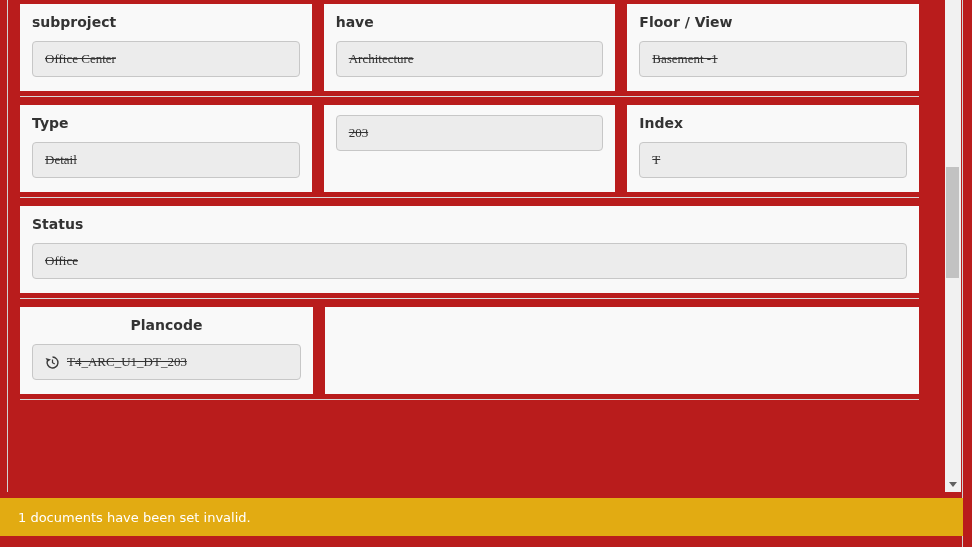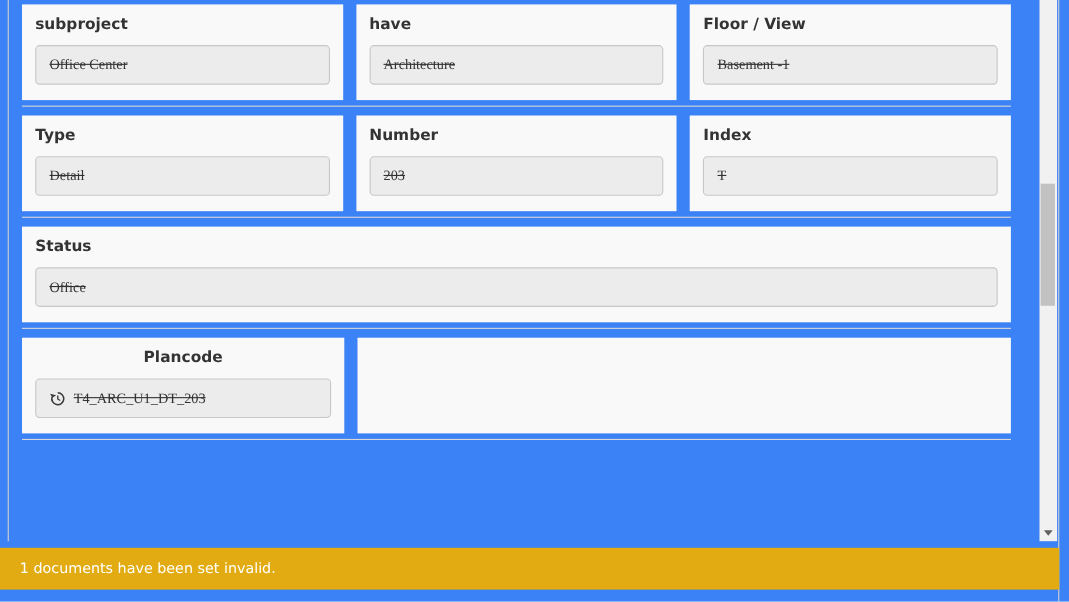--- a/index.html
+++ b/index.html
@@ -1,18 +1,18 @@
 <!DOCTYPE html>
 <html><head>
 <meta charset="utf-8">
 <style>
   * { margin:0; padding:0; box-sizing:border-box; }
   html,body { width:972px; height:547px; background:#ffffff; overflow:hidden;
     font-family:"DejaVu Sans","Liberation Sans",sans-serif; }
-  .stage { position:relative; width:972px; height:547px; background:#3b82f6; }
+  .stage { position:relative; width:972px; height:547px; background:#b91c1c; }
 
   .frame-left  { position:absolute; left:7px;  top:0; width:1px; height:492px; background:#d2d2d2; }
   .frame-right { position:absolute; left:962px; top:0; width:1px; height:547px; background:#d2d2d2; }
 
   .content { position:absolute; left:20px; top:4px; width:899px; }
 
   .row { display:flex; gap:12px; }
   .sep { height:6px; border-bottom:1px solid #d8d8d8; margin-bottom:8px; }
 
   .card { background:#f9f9f9; padding:10px 12px 14px; }
@@ -72,21 +72,20 @@
     <div class="sep"></div>
 
     <div class="row cols-3">
       <div class="card">
         <div class="field-label">Type</div>
         <div class="field-input">
           <span class="struck">Detail</span>
         </div>
       </div>
       <div class="card">
-        <div class="field-label">Number</div>
         <div class="field-input">
           <span class="struck">203</span>
         </div>
       </div>
       <div class="card">
         <div class="field-label">Index</div>
         <div class="field-input">
           <span class="struck">T</span>
         </div>
       </div>

